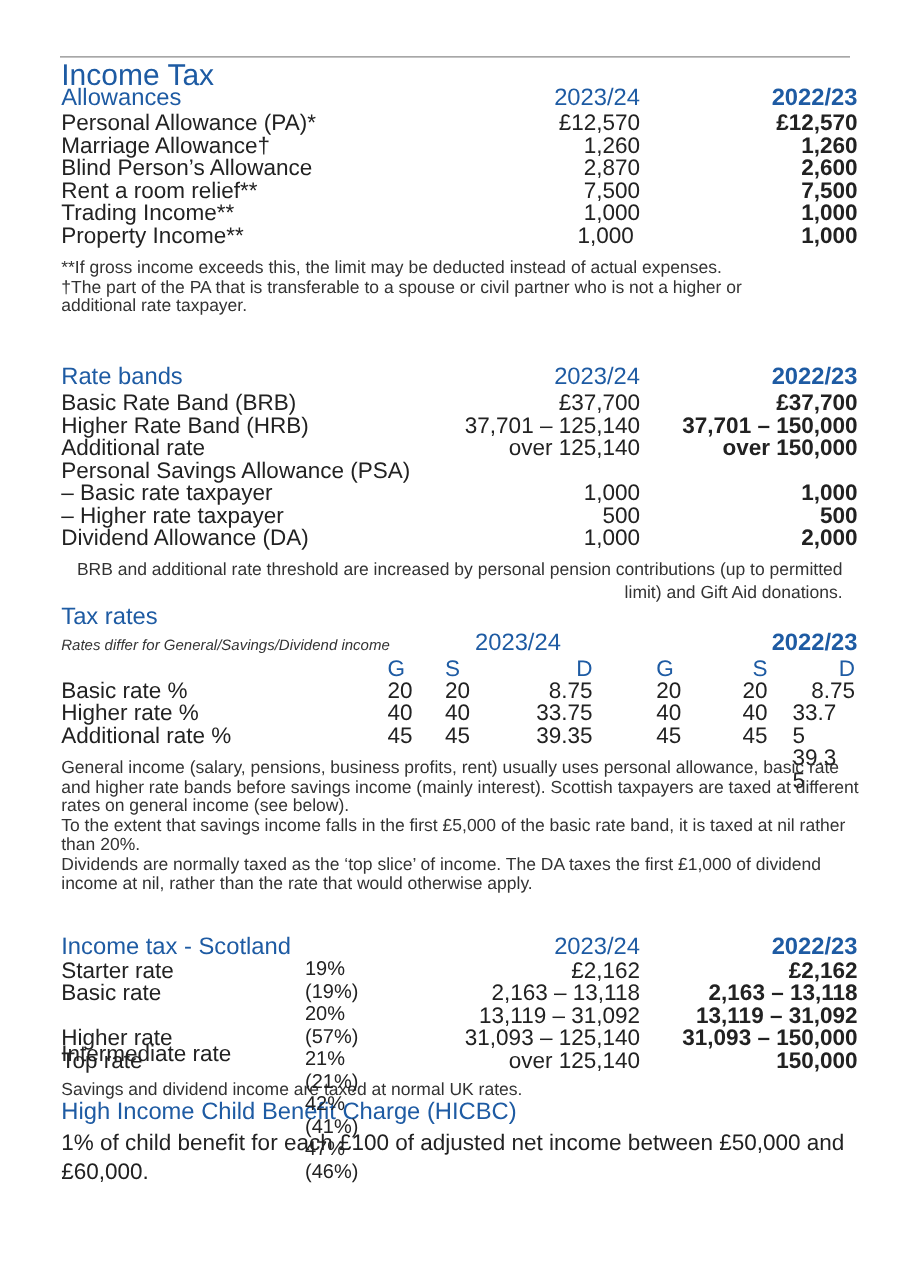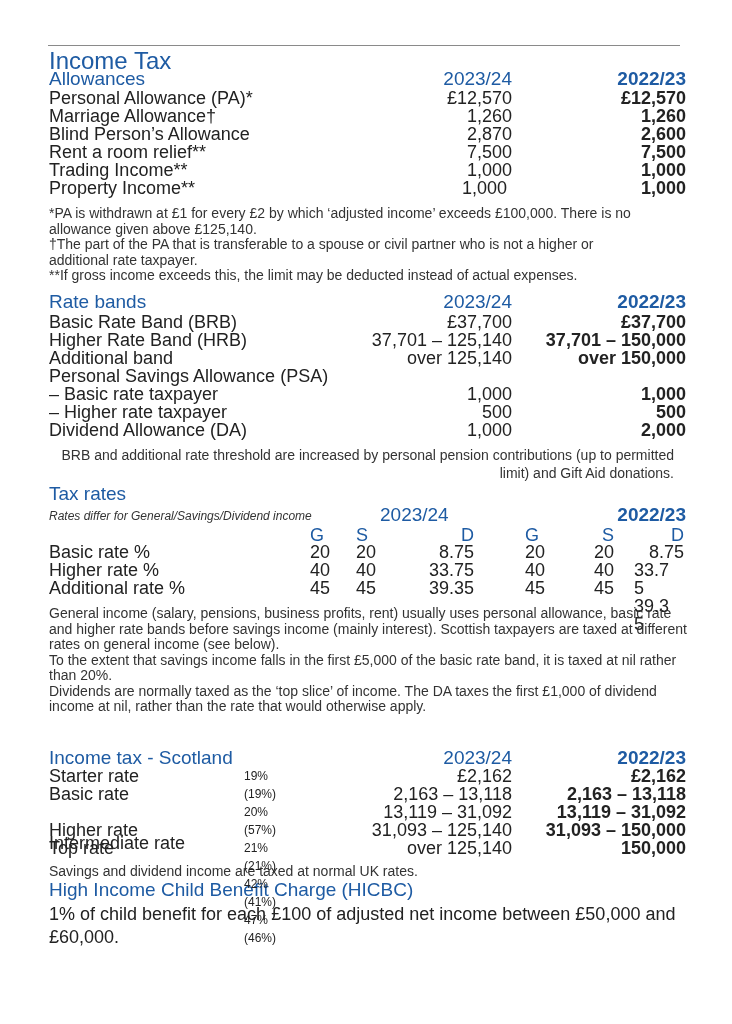--- a/index.html
+++ b/index.html
@@ -11,21 +11,21 @@
   .h1 { font-size:24px; line-height:24px; }
   .h2 { font-size:19px; line-height:19px; }
   .row { font-size:18px; line-height:18px; }
   .note { font-size:14px; line-height:15.5px; color:#333333; }
   .r { text-align:right; }
   .lab { left:49px; }
   .c1 { right:220px; } 
   .c2 { right:46px;font-weight:bold; }  
   .para { position:absolute; left:49px; width:640px; }
   .ital { font-style:italic; font-size:12px; }
-  .stack { position:absolute; left:244px; top:767px; font-size:12px; line-height:18px; }
+  .stack { position:absolute; left:244px; top:767px; font-size:16px; line-height:18px; }
   .stack div { height:18px; }
   .wrapcol { position:absolute; width:40px; font-size:18px; line-height:18px; white-space:normal; word-break:break-all; }
 </style>
 </head>
 <body>
 
 <div class="rule"></div>
 
 <div class="abs h1 blue lab" style="top:49px;">Income Tax</div>
 
@@ -52,40 +52,39 @@
 
   <div class="abs row lab" style="top:161px;">Trading Income**</div>
   <div class="abs row r c1" style="top:161px;">1,000</div>
   <div class="abs row r c2" style="top:161px;">1,000</div>
 
   <div class="abs row lab" style="top:179px;">Property Income**</div>
   <div class="abs row r" style="top:179px; right:225px;">1,000</div>
   <div class="abs row r c2" style="top:179px;">1,000</div>
 
   <div class="para note" style="top:206px;">
-    <div>*PA is withdrawn at £1 for every £2 by which ‘adjusted income’ exceeds £100,000. There is no allowance given above £125,140.</div>
+    <div>**If gross income exceeds this, the limit may be deducted instead of actual expenses.</div>
     <div style="width:590px;">†The part of the PA that is transferable to a spouse or civil partner who is not a higher or additional rate taxpayer.</div>
-    <div>**If gross income exceeds this, the limit may be deducted instead of actual expenses.</div>
   </div>
 </div>
 
 <div>
   <div class="abs h2 blue lab" style="top:292px;">Rate bands</div>
   <div class="abs h2 blue r c1" style="top:292px;">2023/24</div>
   <div class="abs h2 blue r c2" style="top:292px;">2022/23</div>
 
   <div class="abs row lab" style="top:313px;">Basic Rate Band (BRB)</div>
   <div class="abs row r c1" style="top:313px;">£37,700</div>
   <div class="abs row r c2" style="top:313px;">£37,700</div>
 
   <div class="abs row lab" style="top:331px;">Higher Rate Band (HRB)</div>
   <div class="abs row r c1" style="top:331px;">37,701 – 125,140</div>
   <div class="abs row r c2" style="top:331px;">37,701 – 150,000</div>
 
-  <div class="abs row lab" style="top:349px;">Additional band</div>
+  <div class="abs row lab" style="top:349px;">Additional rate</div>
   <div class="abs row r c1" style="top:349px;">over 125,140</div>
   <div class="abs row r c2" style="top:349px;">over 150,000</div>
 
   <div class="abs row lab" style="top:367px;">Personal  Savings  Allowance  (PSA)</div>
 
   <div class="abs row lab" style="top:385px;">– Basic rate taxpayer</div>
   <div class="abs row r c1" style="top:385px;">1,000</div>
   <div class="abs row r c2" style="top:385px;">1,000</div>
 
   <div class="abs row lab" style="top:403px;">– Higher rate taxpayer</div>

